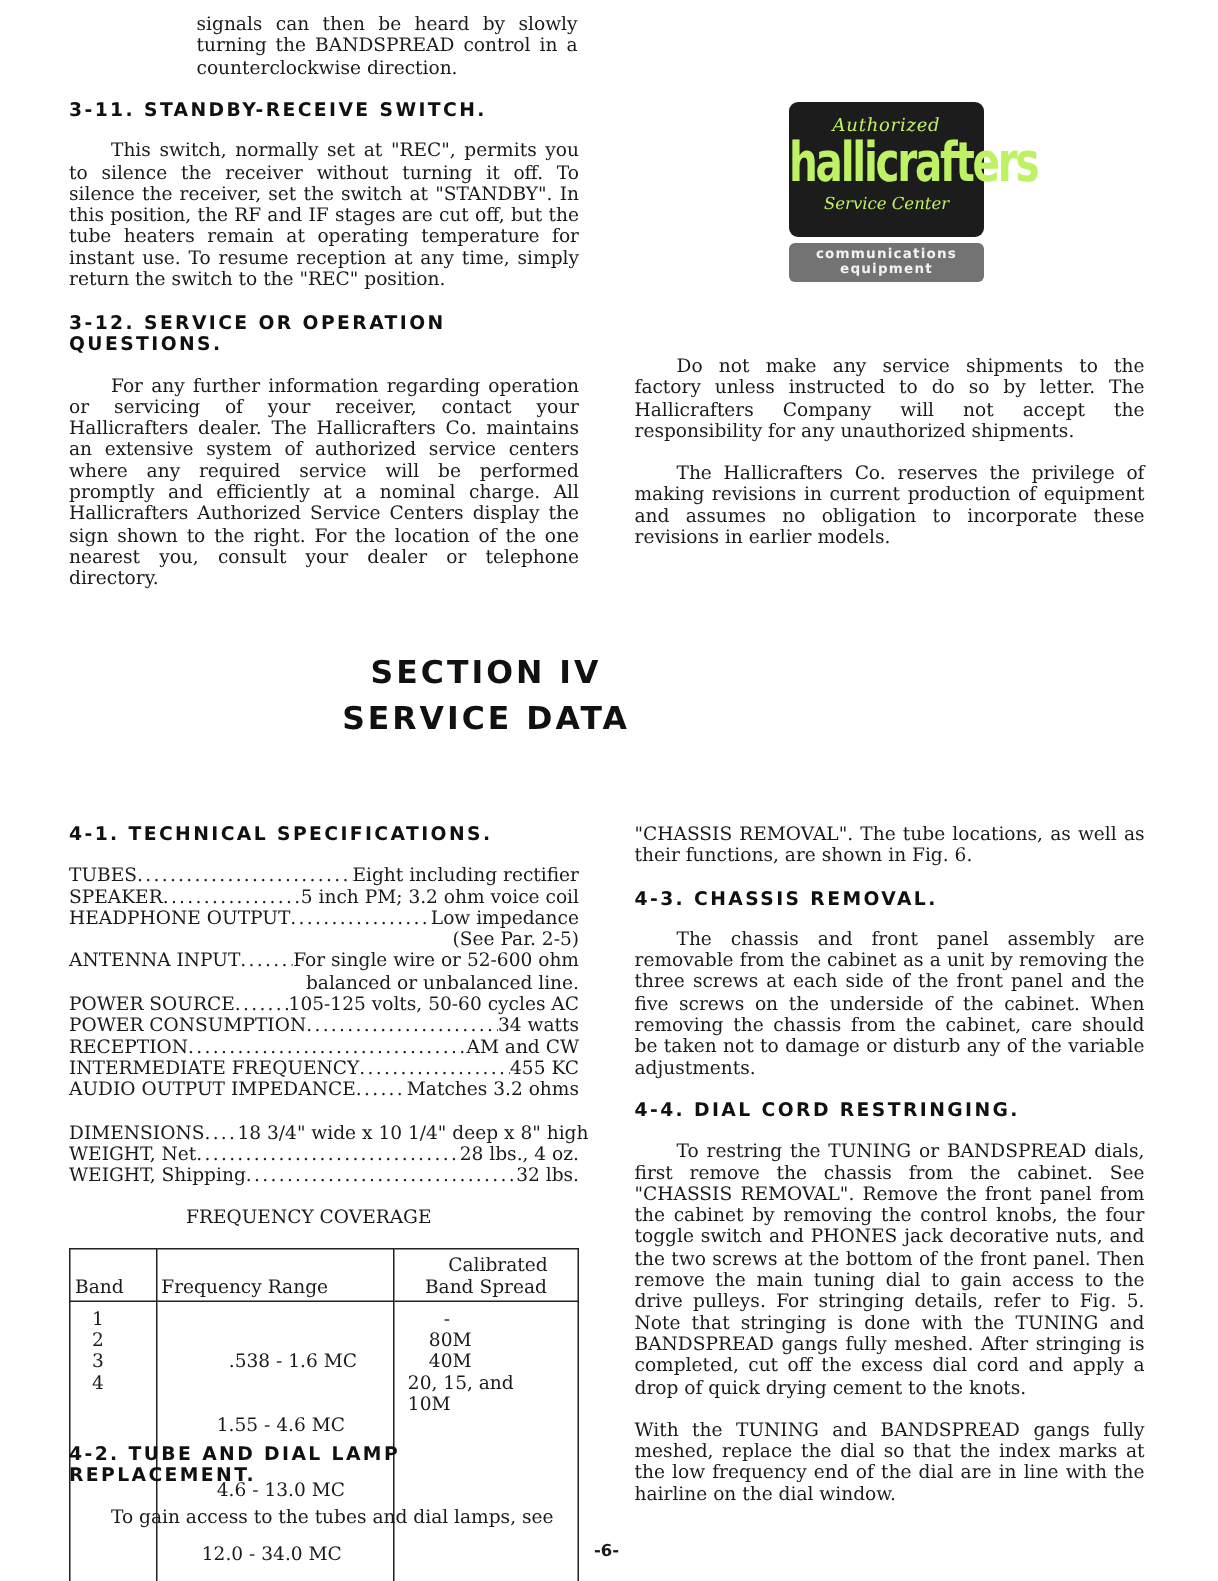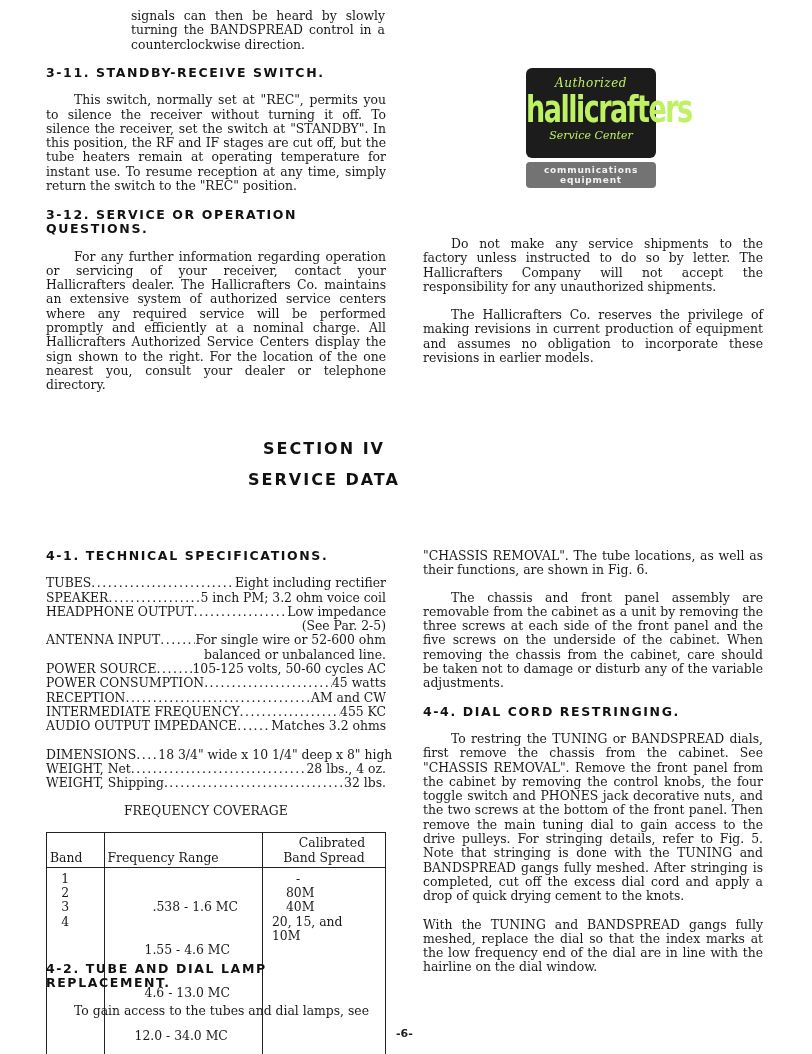--- a/index.html
+++ b/index.html
@@ -12,21 +12,21 @@
   .p { text-align: justify; margin: 0; }
   .ind { text-indent: 28px; }
   .h {
     font-family: "DejaVu Sans", "Liberation Sans", sans-serif;
     font-weight: bold; font-size: 12.5px; letter-spacing: 1.6px;
     margin: 0; color: #111;
   }
   .sec-title {
     position: absolute; left: 0; width: 648px; text-align: center;
     font-family: "DejaVu Sans", "Liberation Sans", sans-serif;
-    font-weight: bold; font-size: 16px; letter-spacing: 2px; color: #111;
+    font-weight: bold; font-size: 21px; letter-spacing: 2px; color: #111;
     line-height: 31px;
   }
   .spec { display: flex; white-space: nowrap; }
   .spec .lbl { flex: 0 0 auto; }
   .spec .dots { flex: 1 1 auto; overflow: hidden; }
   .spec .dots::after { content: " . . . . . . . . . . . . . . . . . . . . . . . . . . . . . . . . . . . . . . . . . . . . . . . . . . . . . . . . . . ."; letter-spacing: -1.2px; }
   .spec .val { flex: 0 0 auto; }
   .cont { text-align: right; }
   table.freq { border-collapse: collapse; width: 340px; font-size: 12.4px; line-height: 14.3px; }
   table.freq th, table.freq td { border-left: 1.5px solid #222; border-right: 1.5px solid #222; font-weight: normal; vertical-align: bottom; }
@@ -108,21 +108,21 @@
       </div>
     <div class="cont">balanced or unbalanced line.</div>
     <div class="spec">
         <span class="lbl">POWER SOURCE</span>
         <span class="dots"></span>
         <span class="val">105-125 volts, 50-60 cycles AC</span>
       </div>
     <div class="spec">
         <span class="lbl">POWER CONSUMPTION</span>
         <span class="dots"></span>
-        <span class="val">45 watts</span>
+        <span class="val">34 watts</span>
       </div>
     <div class="spec">
         <span class="lbl">RECEPTION</span>
         <span class="dots"></span>
         <span class="val">AM and CW</span>
       </div>
     <div class="spec">
         <span class="lbl">INTERMEDIATE FREQUENCY</span>
         <span class="dots"></span>
         <span class="val">455 KC</span>
@@ -190,19 +190,20 @@
   </table>
 </div>
 
 <div class="col" style="left:46px; top:962px; width:345px;">
   <p class="h">4-2. TUBE AND DIAL LAMP REPLACEMENT.</p>
   <p class="p ind" style="margin-top:13px;">To gain access to the tubes and dial lamps, see</p>
 </div>
 
 <div class="col" style="left:423px; top:549px; width:340px;">
   <p class="p">"CHASSIS REMOVAL". The tube locations, as well as their functions, are shown in Fig. 6.</p>
+  <p class="h" style="margin-top:14px;">4-3. CHASSIS REMOVAL.</p>
   <p class="p ind" style="margin-top:13px;">The chassis and front panel assembly are removable from the cabinet as a unit by removing the three screws at each side of the front panel and the five screws on the underside of the cabinet. When removing the chassis from the cabinet, care should be taken not to damage or disturb any of the variable adjustments.</p>
   <p class="h" style="margin-top:14px;">4-4. DIAL CORD RESTRINGING.</p>
   <p class="p ind" style="margin-top:13px;">To restring the TUNING or BANDSPREAD dials, first remove the chassis from the cabinet. See "CHASSIS REMOVAL". Remove the front panel from the cabinet by removing the control knobs, the four toggle switch and PHONES jack decorative nuts, and the two screws at the bottom of the front panel. Then remove the main tuning dial to gain access to the drive pulleys. For stringing details, refer to Fig. 5. Note that stringing is done with the TUNING and BANDSPREAD gangs fully meshed. After stringing is completed, cut off the excess dial cord and apply a drop of quick drying cement to the knots.</p>
   <p class="p" style="margin-top:14px;">With the TUNING and BANDSPREAD gangs fully meshed, replace the dial so that the index marks at the low frequency end of the dial are in line with the hairline on the dial window.</p>
 </div>
 
 <div class="pageno">-6-</div>
 
 </body></html>

